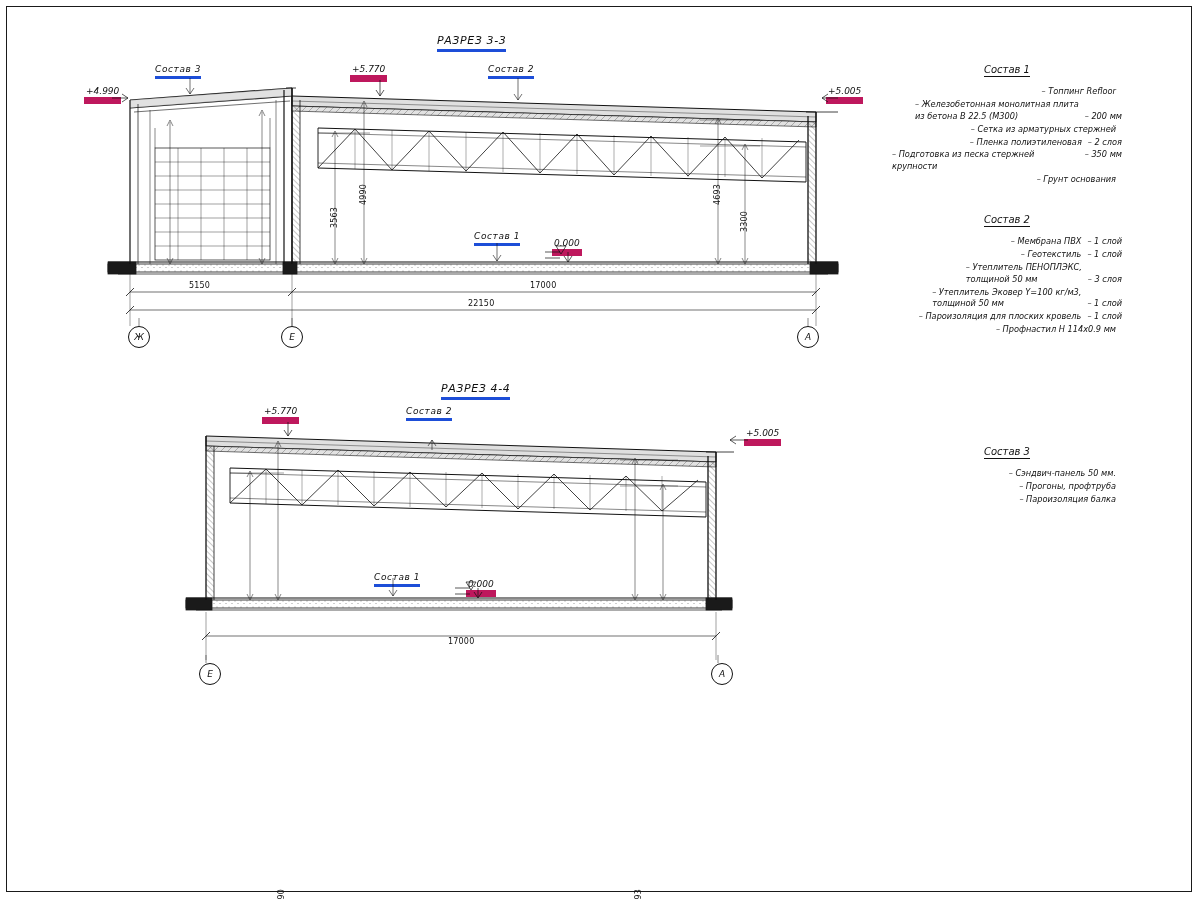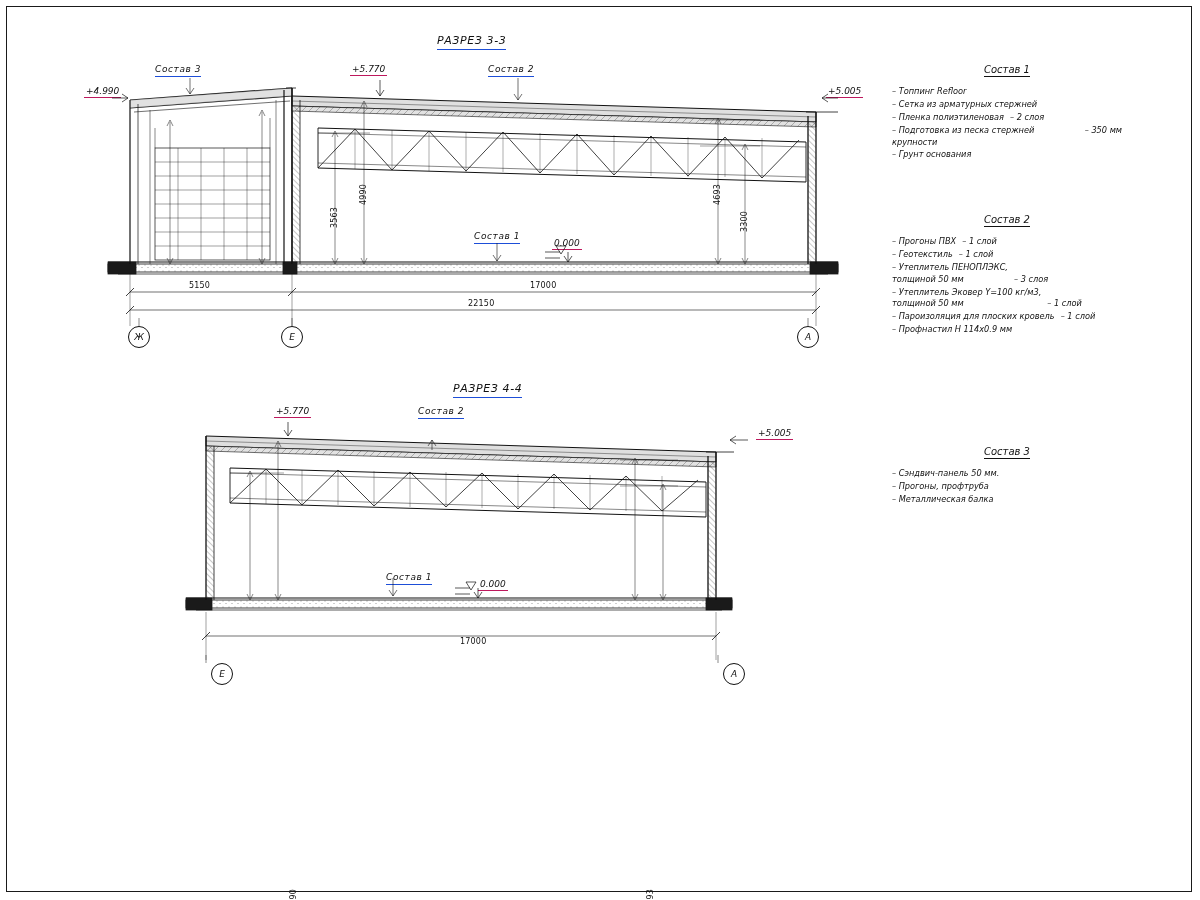--- a/index.html
+++ b/index.html
@@ -43,21 +43,21 @@
   }
   .txt.small { font-size: 8px; }
   .title {
     position: absolute;
     font-size: 11px;
     letter-spacing: .6px;
     color: #111;
     white-space: nowrap;
     font-style: italic;
   }
-  .title .u { border-bottom: 1px solid #1d4ed8; padding-bottom: 2px; }
+  .title .u { border-bottom: 3px solid #1d4ed8; padding-bottom: 2px; }
   .vert {
     transform-origin: left top;
     transform: rotate(-90deg);
   }
 
   
   .bubble {
     position: absolute;
     width: 22px;
     height: 22px;
@@ -72,37 +72,37 @@
     background: #fff;
   }
 
   
   .elev {
     position: absolute;
     font-size: 9px;
     white-space: nowrap;
     font-style: italic;
   }
-  .elev .bar { display: block; border-bottom: 1px solid #be185d; padding: 0 2px 1px 2px; }
+  .elev .bar { display: block; border-bottom: 7px solid #be185d; padding: 0 2px 1px 2px; }
 
   
   .spec { position: absolute; width: 230px; }
   .spec .sp-title {
     font-size: 10px;
     font-style: italic;
     text-align: center;
     border-bottom: 1px solid #111;
     display: inline-block;
     padding-bottom: 1px;
     margin-bottom: 9px;
   }
   .spec .sp-title-wrap { text-align: center; }
   .spec .row {
     display: flex;
-    justify-content: flex-start;
+    justify-content: flex-end;
     align-items: flex-start;
     font-size: 8.2px;
     font-style: italic;
     line-height: 1.45;
     margin-bottom: 1px;
   }
   .spec .row .lbl { white-space: pre-line; padding-right: 6px; }
   .spec .row .val { white-space: nowrap; }
 
   svg.ov { position: absolute; left: 0; top: 0; width: 1200px; height: 900px; pointer-events: none; }
@@ -152,21 +152,21 @@
 
     <div class="txt small" style="left:189px;top:281px;"><span>5150</span></div>
     <div class="txt small" style="left:530px;top:281px;"><span>17000</span></div>
     <div class="txt small" style="left:468px;top:299px;"><span>22150</span></div>
 
     <div class="bubble" style="left:128px;top:326px;"><span>Ж</span></div>
     <div class="bubble" style="left:281px;top:326px;"><span>Е</span></div>
     <div class="bubble" style="left:797px;top:326px;"><span>А</span></div>
   </div>
 
-  <div class="abs" style="left:16px;top:370px;width:880px;height:330px;">
+  <div class="abs" style="left:4px;top:370px;width:880px;height:330px;">
 
     <div class="title" style="left:437px;top:12px;">
       <span class="u">РАЗРЕЗ 4-4</span>
     </div>
 
     <div class="elev" style="left:258px;top:36px;">
       <span class="bar">+5.770</span>
     </div>
     <div class="elev" style="left:740px;top:58px;">
       <span class="bar">+5.005</span>
@@ -191,41 +191,46 @@
     <div class="bubble" style="left:707px;top:293px;"><span>А</span></div>
   </div>
 
   <div class="spec" style="left:892px;top:58px;">
     <div class="sp-title-wrap"><span class="sp-title">Состав 1</span></div>
     <div class="row">
         <span class="lbl">– Топпинг Refloor</span>
         <span class="val"></span>
       </div>
     <div class="row">
+        <span class="lbl">– Железобетонная  монолитная плита
+   из бетона В 22.5 (М300)</span>
+        <span class="val" style="align-self:flex-end;">– 200 мм</span>
+      </div>
+    <div class="row">
         <span class="lbl">– Сетка из арматурных стержней</span>
         <span class="val"></span>
       </div>
     <div class="row">
         <span class="lbl">– Пленка полиэтиленовая</span>
         <span class="val">– 2 слоя</span>
       </div>
     <div class="row">
         <span class="lbl">– Подготовка из песка стержней крупности</span>
         <span class="val">– 350 мм</span>
       </div>
     <div class="row">
         <span class="lbl">– Грунт основания</span>
         <span class="val"></span>
       </div>
   </div>
 
   <div class="spec" style="left:892px;top:208px;">
     <div class="sp-title-wrap"><span class="sp-title">Состав 2</span></div>
     <div class="row">
-        <span class="lbl">– Прогоны ПВХ</span>
+        <span class="lbl">– Мембрана ПВХ</span>
         <span class="val">– 1 слой</span>
       </div>
     <div class="row">
         <span class="lbl">– Геотекстиль</span>
         <span class="val">– 1 слой</span>
       </div>
     <div class="row">
         <span class="lbl">– Утеплитель ПЕНОПЛЭКС,
    толщиной 50 мм</span>
         <span class="val" style="align-self:flex-end;">– 3 слоя</span>
@@ -249,21 +254,21 @@
     <div class="sp-title-wrap"><span class="sp-title">Состав 3</span></div>
     <div class="row">
         <span class="lbl">– Сэндвич-панель 50 мм.</span>
         <span class="val"></span>
       </div>
     <div class="row">
         <span class="lbl">– Прогоны, профтруба</span>
         <span class="val"></span>
       </div>
     <div class="row">
-        <span class="lbl">– Металлическая балка</span>
+        <span class="lbl">– Пароизоляция балка</span>
         <span class="val"></span>
       </div>
   </div>
 
   <svg class="ov" viewBox="0 0 1200 900">
     <defs>
       <pattern id="hatchA" width="5" height="5" patternUnits="userSpaceOnUse" patternTransform="rotate(45)">
         <line x1="0" y1="0" x2="0" y2="5" stroke="#222" stroke-width="0.5"></line>
       </pattern>
       <pattern id="hatchB" width="4" height="4" patternUnits="userSpaceOnUse" patternTransform="rotate(-45)">

